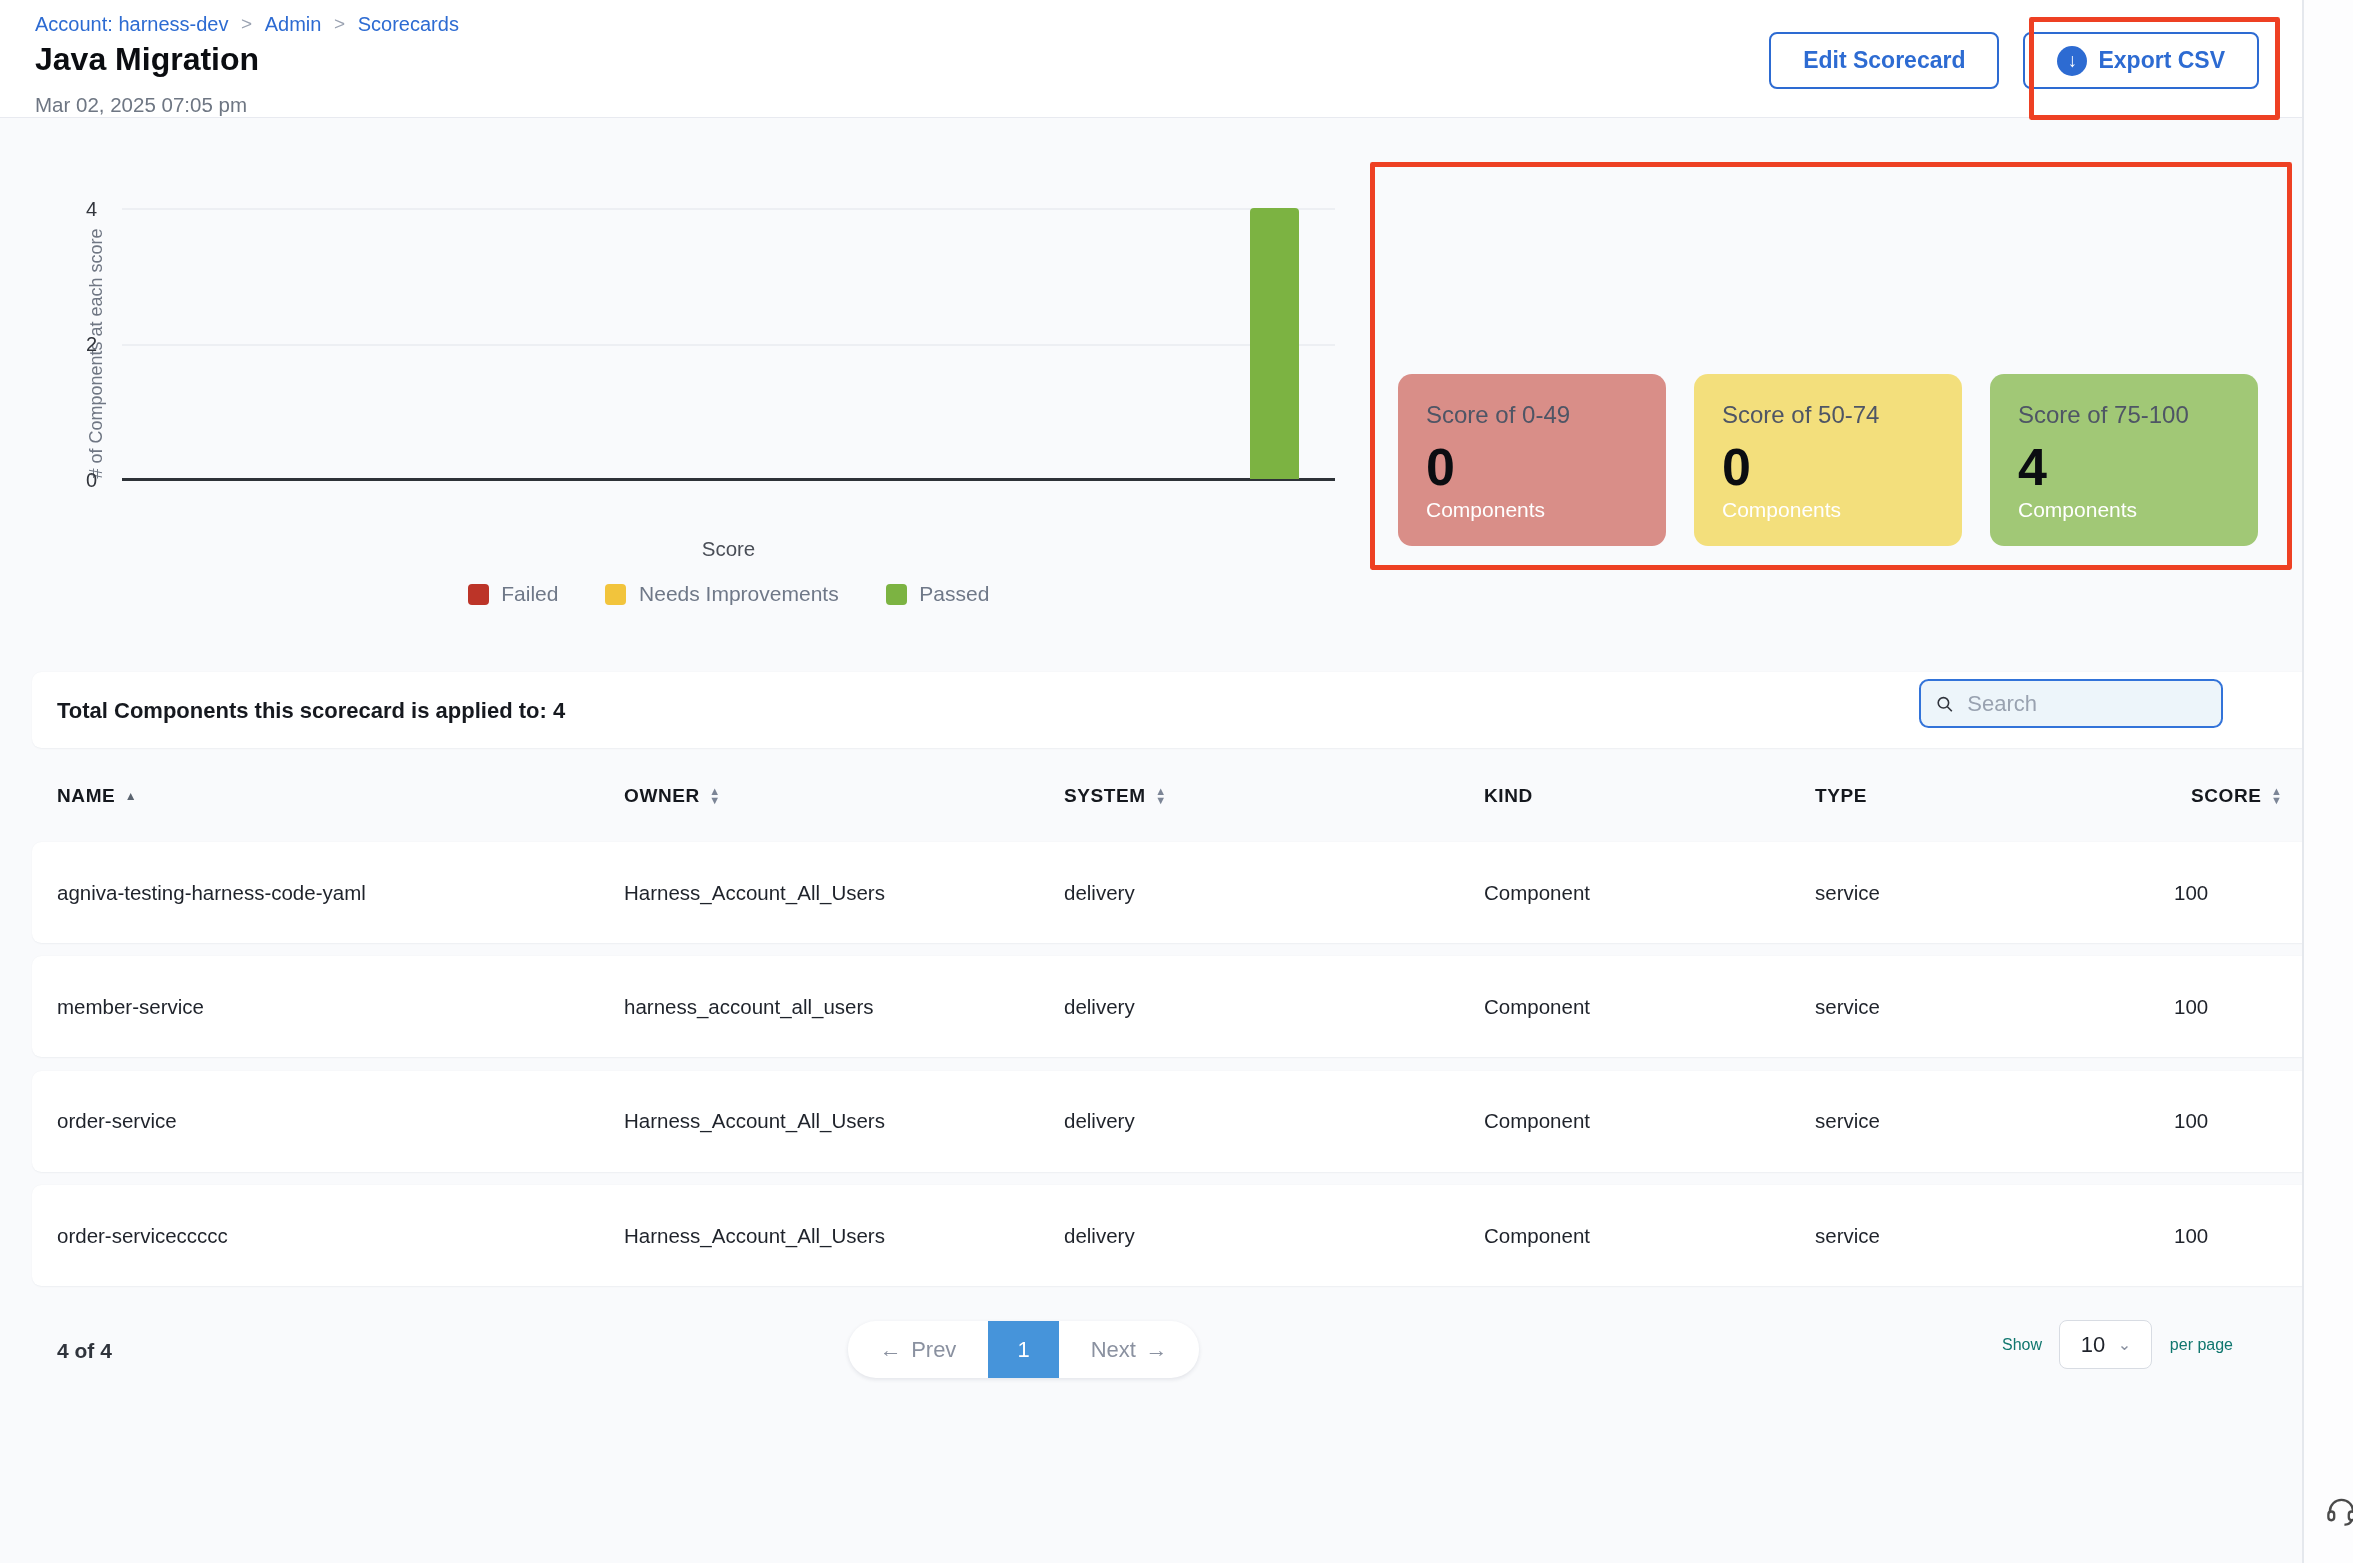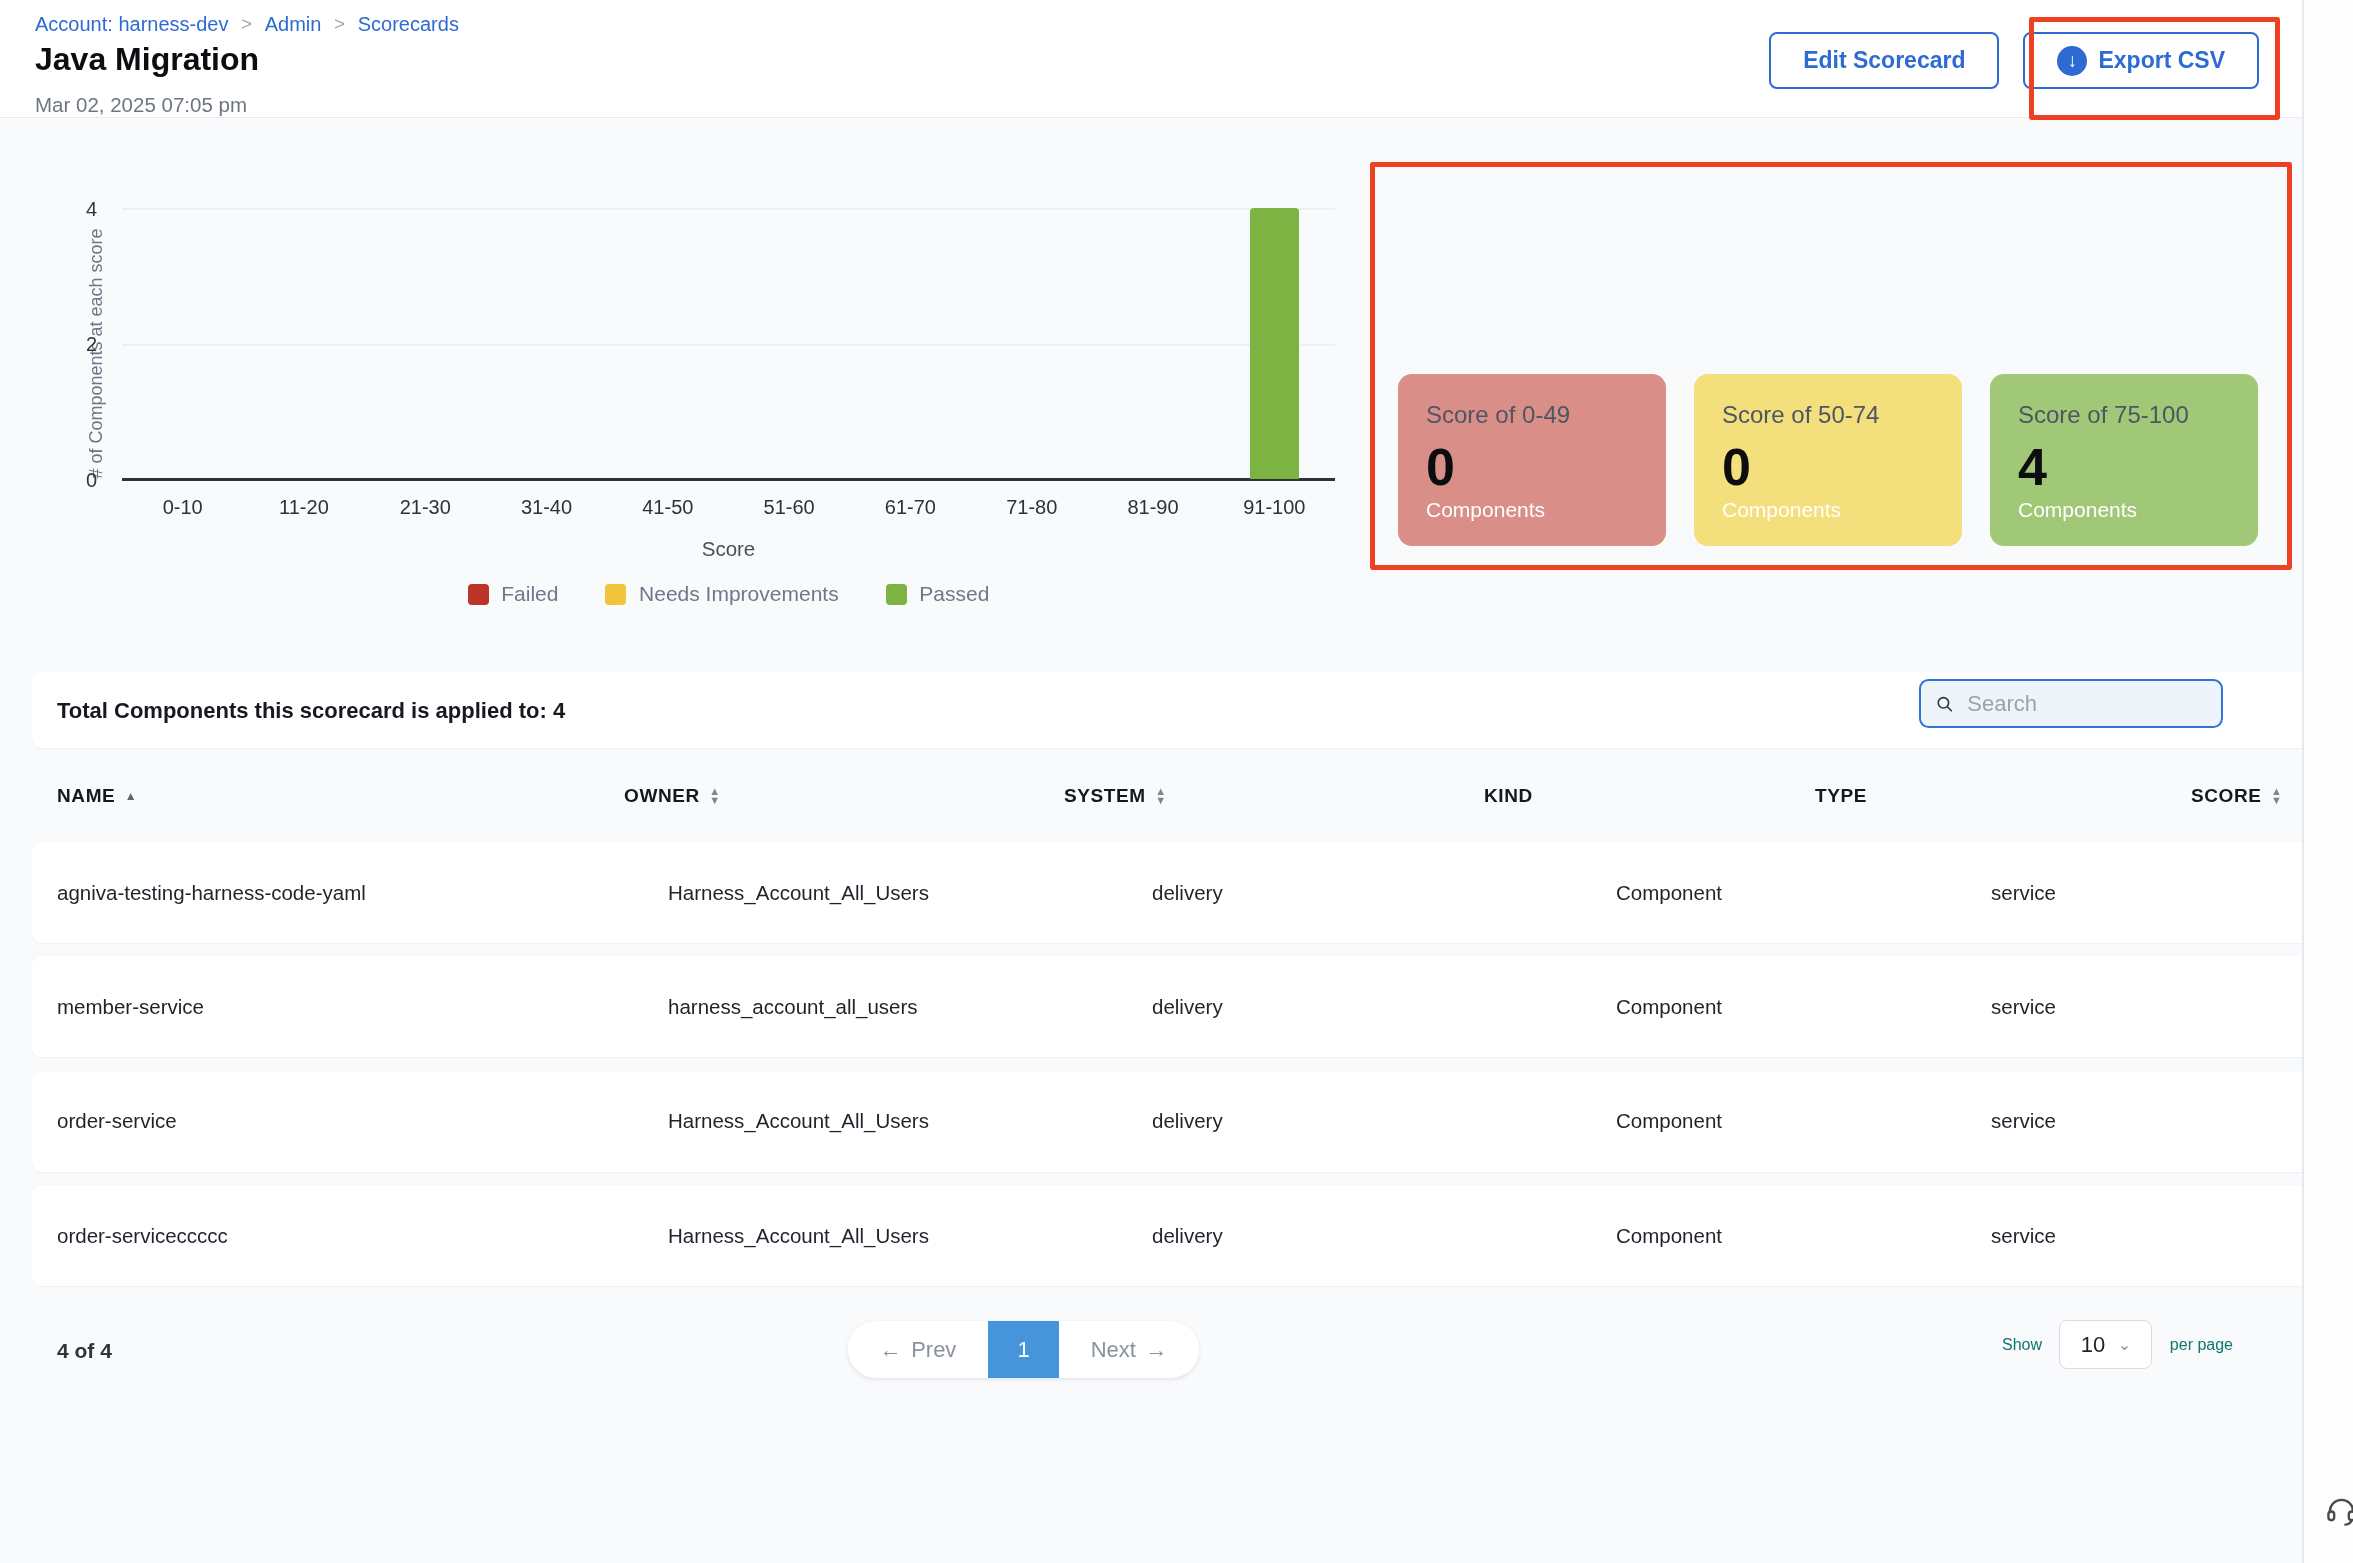--- a/index.html
+++ b/index.html
@@ -61,21 +61,21 @@
   .searchbox input::placeholder{color:#99A2B0;}
   .thead{position:absolute;left:32px;top:748px;width:2291px;height:95px;display:grid;
          grid-template-columns:592px 440px 420px 331px 327px 1fr;align-items:center;}
   .th{font-size:19px;font-weight:bold;color:#15181E;letter-spacing:0.6px;display:flex;align-items:center;gap:9.5px;cursor:pointer;}
   .th:first-child{padding-left:25px;}
   .th-score{padding-left:49px;}
   .sort-stack{display:flex;flex-direction:column;line-height:8.7px;font-size:11px;color:#7C8596;}
   .sort-asc-single{font-size:12px;color:#5B6470;}
   .rows{position:absolute;left:32px;top:842px;width:2291px;display:flex;flex-direction:column;gap:13.4px;}
   .row{height:101px;background:#fff;border-radius:9.5px;box-shadow:0 0.8px 1.6px rgba(20,30,60,0.05);
-       display:grid;grid-template-columns:592px 440px 420px 331px 327px 1fr;align-items:center;cursor:pointer;gap:44px;}
+       display:grid;grid-template-columns:592px 440px 420px 331px 327px 1fr;align-items:center;cursor:pointer;}
   .td{font-size:20.5px;color:#1F232B;}
   .td:first-child{padding-left:25px;}
   .td-score{padding-left:32px;}
   
   .pag-count{position:absolute;left:57px;top:1339px;font-size:21px;font-weight:bold;color:#30343C;}
   .pager{position:absolute;left:848px;top:1321px;width:351px;height:57px;background:#fff;border-radius:28px;
          box-shadow:0 1.6px 4.7px rgba(20,30,60,0.10);display:flex;align-items:center;overflow:hidden;}
   .pg-btn{flex:1;text-align:center;font-size:22px;color:#8A91A0;cursor:pointer;display:flex;align-items:center;justify-content:center;gap:9.5px;height:100%;}
   .pg-num{width:71px;height:100%;background:#4694DA;color:#fff;font-size:22px;display:flex;align-items:center;justify-content:center;cursor:pointer;}
   .show-wrap{position:absolute;right:121px;top:1320px;display:flex;align-items:center;gap:17.4px;}
@@ -129,32 +129,20 @@
         <div class="col"></div>
         <div class="col"></div>
         <div class="col"></div>
         <div class="col"></div>
         <div class="col"></div>
         <div class="col">
             <div class="bar" style="background-color: rgb(124, 179, 66); height: 100%;"></div>
           </div>
       </div>
     </div>
-    <div class="x-labels">
-      <span>0-10</span>
-      <span>11-20</span>
-      <span>21-30</span>
-      <span>31-40</span>
-      <span>41-50</span>
-      <span>51-60</span>
-      <span>61-70</span>
-      <span>71-80</span>
-      <span>81-90</span>
-      <span>91-100</span>
-    </div>
     <div class="x-title">Score</div>
     <div class="legend">
       <div class="legend-item">
         <span class="swatch" style="background-color: rgb(188, 52, 40);"></span>
         <span class="legend-label">Failed</span>
       </div>
       <div class="legend-item">
         <span class="swatch" style="background-color: rgb(242, 196, 60);"></span>
         <span class="legend-label">Needs Improvements</span>
       </div>

